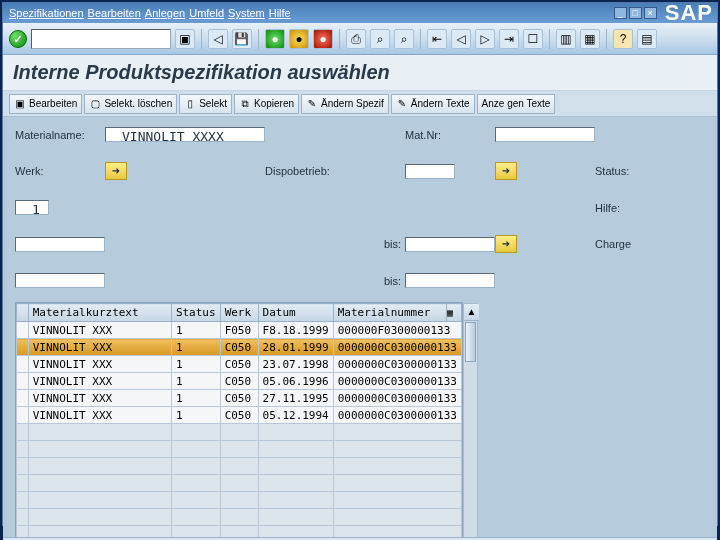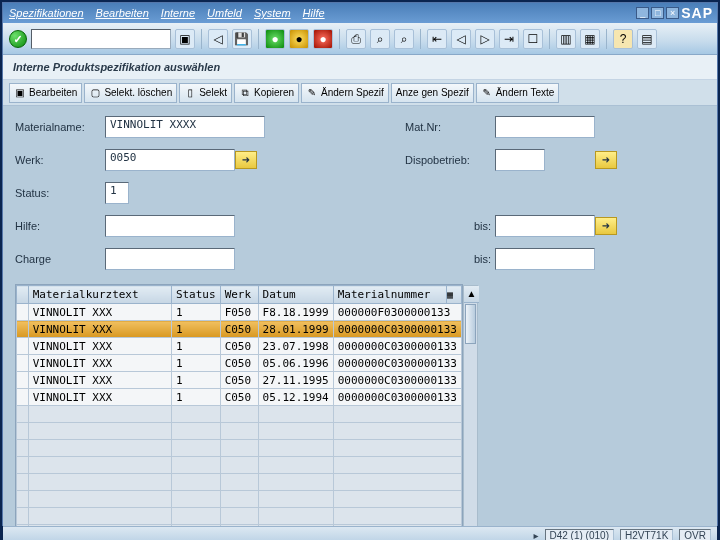--- a/index.html
+++ b/index.html
@@ -1,37 +1,37 @@
 <!DOCTYPE html>
 <html><head>
 <meta charset="utf-8">
 <style>
   * { box-sizing: border-box; margin: 0; padding: 0; }
   body { font-family: Arial, sans-serif; font-size: 11px; background: #0a2550; width: 720px; height: 540px; overflow: hidden; }
   .window { background: #d6e4ef; width: 716px; height: 524px; margin: 2px; border: 1px solid #5577aa; }
   .titlebar { background: linear-gradient(to bottom, #4a7eb8, #6a9cd4); height: 20px; display: flex; align-items: center; padding: 0 6px; color: #fff; font-size: 11px; position: relative; }
-  .menu { display: flex; gap: 12px; font-style: italic; }
+  .menu { display: flex; gap: 4px; }
   .menu span { text-decoration: underline; cursor: pointer; }
   .titlecontrols { position: absolute; right: 4px; display: flex; gap: 2px; align-items: center; }
   .titlecontrols .btn { width: 13px; height: 12px; background: #8fb6de; border: 1px solid #3a5a88; font-size: 9px; line-height: 10px; text-align: center; }
-  .saplogo { font-weight: bold; font-family: Arial Black, Arial; font-size: 14px; color: #fff; letter-spacing: 1px; }
+  .saplogo { font-weight: bold; font-family: Arial Black, Arial; font-size: 22px; color: #fff; letter-spacing: 1px; margin-left: 6px; }
   .toolbar { background: linear-gradient(to bottom, #e8f0f6, #c6dbec 60%, #a6c8e4); height: 32px; display: flex; align-items: center; padding: 2px 6px; gap: 4px; border-bottom: 1px solid #88a8c8; }
   .green-check { width: 18px; height: 18px; border-radius: 50%; background: radial-gradient(circle at 30% 30%, #6be06b, #0a8a0a); border: 1px solid #066506; color: #fff; font-weight: bold; text-align: center; line-height: 16px; font-size: 11px; }
   .cmdfield { width: 140px; height: 20px; background: #fff; border: 1px inset #99aabb; }
   .tool-icon { width: 20px; height: 20px; border: 1px solid #a8c0d8; background: #dceaf6; line-height: 18px; text-align: center; font-size: 12px; border-radius: 2px; }
   .tool-icon.yellow { background:#f6e6b0; }
   .sep { width:1px; height:20px; background:#99b4cc; margin:0 2px; }
-  .screentitle { font-family: Arial; font-size: 11px; font-weight: bold; font-style: italic; color: #2a3a4a; padding: 6px 10px; background: #e8f0f6; border-bottom:1px solid #c4d4e4; }
+  .screentitle { font-family: Arial; font-size: 20px; font-weight: bold; font-style: italic; color: #2a3a4a; padding: 6px 10px; background: #e8f0f6; border-bottom:1px solid #c4d4e4; }
   .apptoolbar { background: #d0dfea; height: 26px; display: flex; align-items: center; padding: 2px 6px; gap: 2px; border-bottom: 1px solid #aac0d4; }
   .appbtn { background: linear-gradient(to bottom, #f4f8fb, #d6e4ef); border: 1px solid #9ab3cc; padding: 2px 4px; font-size: 10px; display: flex; align-items: center; gap: 3px; cursor: pointer; height: 20px; }
   .appbtn .ic { width: 12px; height: 12px; display:inline-block; line-height:12px; text-align:center; font-size:10px; }
   .workarea { background: #b6cbdb; height: 420px; padding: 10px 12px; position: relative; overflow: hidden; }
-  .formgrid { display: grid; grid-template-columns: 90px 130px 30px 140px 90px 100px 30px; row-gap: 11px; align-items: center; font-size: 11px; color: #223344; }
+  .formgrid { display: grid; grid-template-columns: 90px 130px 30px 140px 90px 100px 30px; row-gap: 20px; align-items: center; font-size: 11px; color: #223344; }
   .lbl { padding-right:4px; }
-  .inp { height: 22px; background: #fff; border: 1px inset #9ab3cc; padding: 1px 4px; font-size: 11px; font-family: monospace; }
+  .inp { height: 15px; background: #fff; border: 1px inset #9ab3cc; padding: 1px 16px; font-size: 13px; font-family: monospace; }
   .arrowbtn { width: 22px; height:18px; background: linear-gradient(to bottom, #ffee88, #e8c840); border:1px solid #b89820; text-align:center; line-height:16px; font-size:10px; cursor:pointer; }
   .tablewrap { margin-top: 14px; width: 448px; background:#e0e8f0; border:1px solid #8ca4bc; position:relative; }
   .tbl { width:100%; border-collapse: collapse; font-family: monospace; font-size:11px; }
   .tbl th { background: linear-gradient(to bottom, #e2ecf4, #c6d6e4); border:1px solid #9ab3cc; padding:2px 4px; text-align:left; font-weight: normal; height:18px; }
   .tbl td { border:1px solid #b8c8d8; padding:1px 4px; height:17px; background:#f4f6f8; }
   .tbl tr.sel td { background: linear-gradient(to bottom, #f0c060, #d89820); color:#000; }
   .tbl td.empty { background:#dce4ec; }
   .vscroll { position:absolute; right:-16px; top:0; width:15px; height:100%; background:#d0dce8; border:1px solid #a8bccc; }
   .thumb { position:absolute; top:18px; left:1px; width:11px; height:40px; background:linear-gradient(to right,#ecf2f8,#b8ccde); border:1px solid #8ca4bc; }
   .cfgbtn { width:15px; height:17px; background:linear-gradient(to bottom,#e2ecf4,#c6d6e4); border:1px solid #9ab3cc; text-align:center; font-size:10px; line-height:15px; }
@@ -40,21 +40,21 @@
 </style>
 </head>
 <body>
 
 <div class="window">
 
   <div class="titlebar">
     <div class="menu">
       <span>Spezifikationen</span>
       <span>Bearbeiten</span>
-      <span>Interne</span>
+      <span>Anlegen</span>
       <span>Umfeld</span>
       <span>System</span>
       <span>Hilfe</span>
     </div>
     <div class="titlecontrols">
       <div class="btn">_</div>
       <div class="btn">□</div>
       <div class="btn">×</div>
       <span class="saplogo">SAP</span>
     </div>
@@ -106,39 +106,38 @@
       </div>
     <div class="appbtn">
         <span class="ic">⧉</span>
         <span>Kopieren</span>
       </div>
     <div class="appbtn">
         <span class="ic">✎</span>
         <span>Ändern Spezif</span>
       </div>
     <div class="appbtn">
-        <span>Anze gen Spezif</span>
-      </div>
-    <div class="appbtn">
         <span class="ic">✎</span>
         <span>Ändern Texte</span>
+      </div>
+    <div class="appbtn">
+        <span>Anze gen Texte</span>
       </div>
   </div>
 
   <div class="workarea">
     <div class="formgrid">
       <div class="lbl">Materialname:</div>
       <div class="inp" style="grid-column: span 2;font-family:monospace">VINNOLIT  XXXX</div>
       <div></div>
       <div class="lbl">Mat.Nr:</div>
       <div class="inp"></div>
       <div></div>
 
       <div class="lbl">Werk:</div>
-      <div class="inp">0050</div>
       <div class="arrowbtn">➜</div>
       <div></div>
       <div class="lbl">Dispobetrieb:</div>
       <div class="inp" style="width:50px"></div>
       <div class="arrowbtn">➜</div>
 
       <div class="lbl">Status:</div>
       <div class="inp" style="width:24px">1</div>
       <div></div>
         <div></div>

